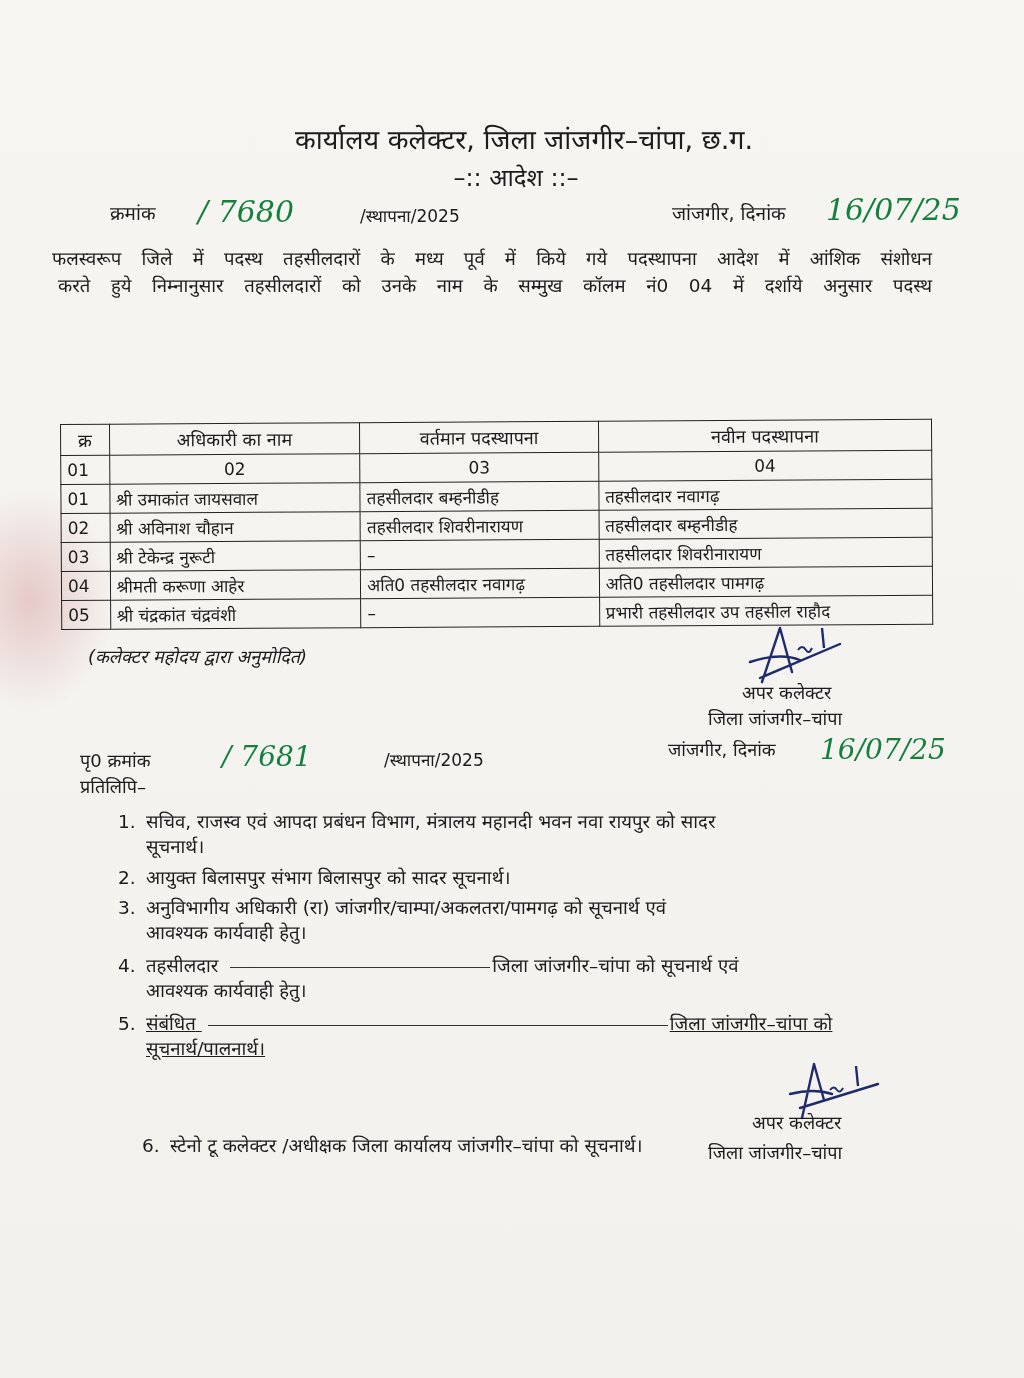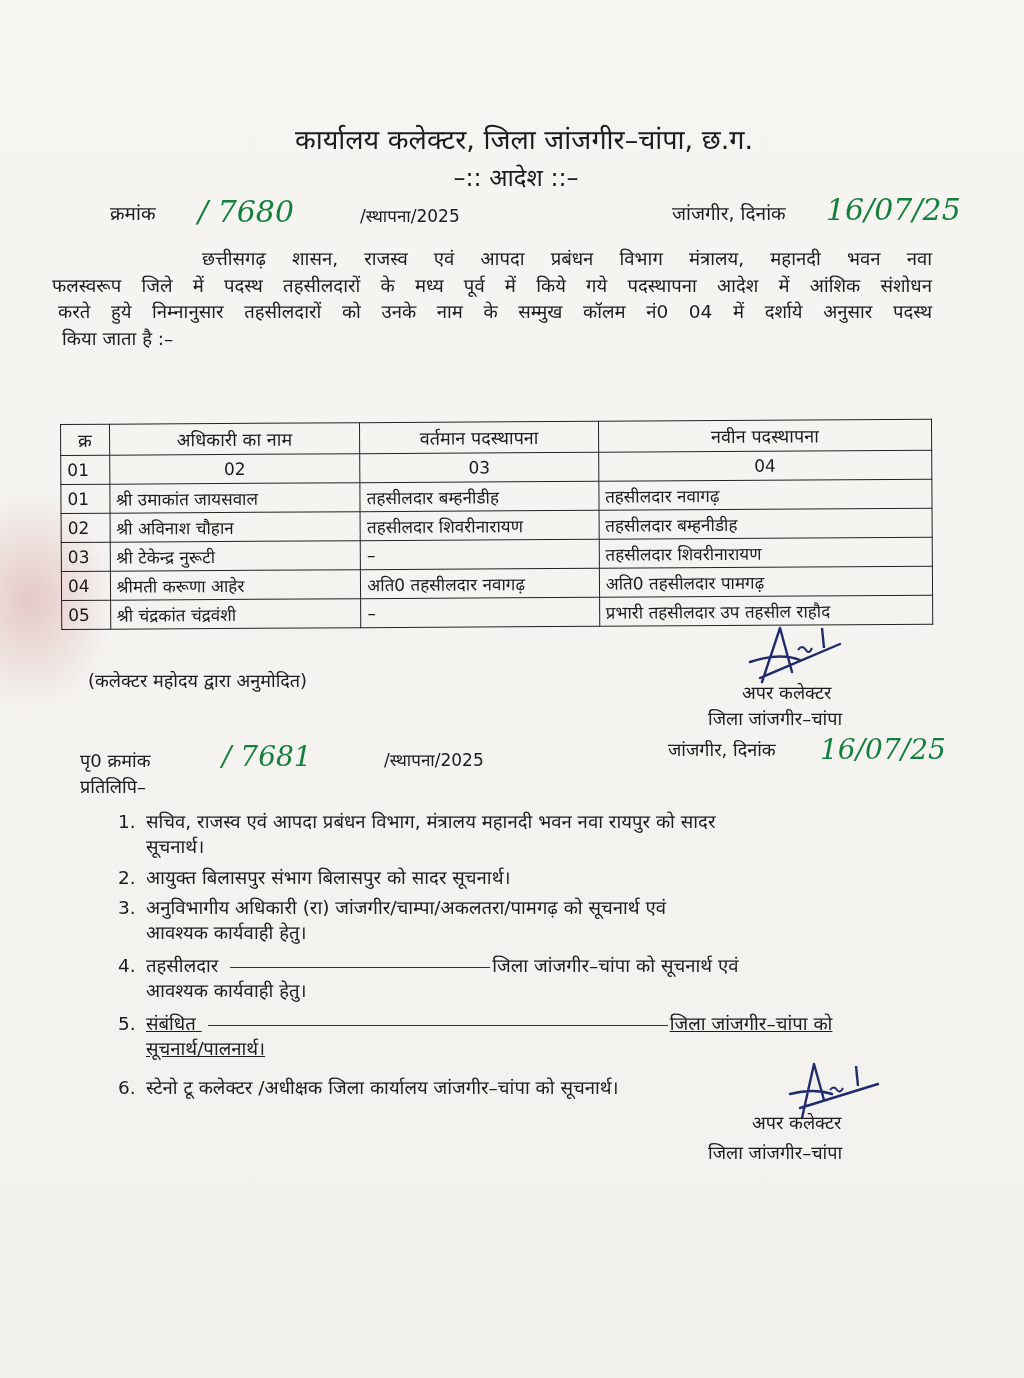--- a/index.html
+++ b/index.html
@@ -54,24 +54,22 @@
 <div class="abs title">कार्यालय कलेक्टर, जिला जांजगीर–चांपा, छ.ग.</div>
 <div class="abs subtitle">–:: आदेश ::–</div>
 
 <div class="abs f19" style="left:110px; top:200px;">क्रमांक</div>
 <div class="abs hand" style="left:198px; top:194px; font-size:30px;">/ 7680</div>
 <div class="abs f17" style="left:360px; top:204px;">/स्थापना/2025</div>
 <div class="abs f19" style="left:672px; top:200px;">जांजगीर, दिनांक</div>
 <div class="abs hand" style="left:826px; top:192px; font-size:30px;">16/07/25</div>
 
 <div class="abs para" style="top:246px;">
-  <span class="line first">छत्तीसगढ़ शासन, राजस्व एवं आपदा प्रबंधन विभाग मंत्रालय, महानदी भवन नवा</span>
   <span class="line">फलस्वरूप जिले में पदस्थ तहसीलदारों के मध्य पूर्व में किये गये पदस्थापना आदेश में आंशिक संशोधन</span>
   <span class="line" style="padding-left:6px;">करते हुये निम्नानुसार तहसीलदारों  को उनके नाम के सम्मुख कॉलम नं0 04 में दर्शाये अनुसार पदस्थ</span>
-  <span class="line last" style="padding-left:10px;">किया जाता है :–</span>
 </div>
 
 <table class="order">
   <thead>
     <tr>
       <th class="c-num center">क्र</th>
       <th class="c-name center">अधिकारी का नाम</th>
       <th class="c-cur center">वर्तमान पदस्थापना</th>
       <th class="c-new center">नवीन पदस्थापना</th>
     </tr>
@@ -109,21 +107,21 @@
     </tr>
     <tr>
       <td>05</td>
       <td>श्री चंद्रकांत चंद्रवंशी</td>
       <td>–</td>
       <td>प्रभारी तहसीलदार उप तहसील राहौद</td>
     </tr>
   </tbody>
 </table>
 
-<div class="abs f18" style="left:88px; top:668px;">(कलेक्टर महोदय द्वारा अनुमोदित)</div>
+<div class="abs f18" style="left:88px; top:644px;font-style:italic;">(कलेक्टर महोदय द्वारा अनुमोदित)</div>
 
 <svg class="sig-svg" style="left:740px; top:622px;" width="120" height="70" viewBox="0 0 120 70">
   <path d="M40 6 L22 60 M40 6 L52 50 M10 40 Q40 30 60 38 M20 56 L100 22" stroke="#1f2b6b" stroke-width="2.4" fill="none" stroke-linecap="round"></path>
   <path d="M58 28 q4 -6 8 0 q3 5 6 -2" stroke="#1f2b6b" stroke-width="2" fill="none"></path>
   <path d="M82 6 L84 26" stroke="#1f2b6b" stroke-width="2.4"></path>
 </svg>
 <div class="abs f18" style="left:742px; top:680px;">अपर कलेक्टर</div>
 <div class="abs f18" style="left:708px; top:706px;">जिला जांजगीर–चांपा</div>
 
 <div class="abs f18" style="left:80px; top:748px;">पृ0 क्रमांक</div>
@@ -147,21 +145,21 @@
 <div class="list" style="top:952px;">
   <span class="num">4.</span><span>तहसीलदार</span>
   <span class="dash" style="width:260px; margin:0 2px 0 6px;"></span><span>जिला जांजगीर–चांपा को सूचनार्थ एवं</span><br>
   <span class="num"></span><span>आवश्यक कार्यवाही हेतु।</span>
 </div>
 <div class="list" style="top:1010px;text-decoration:underline;">
   <span class="num">5.</span><span>संबंधित</span>
   <span class="dash" style="width:460px; margin:0 2px 0 6px;"></span><span>जिला जांजगीर–चांपा को</span><br>
   <span class="num"></span><span>सूचनार्थ/पालनार्थ।</span>
 </div>
-<div class="list" style="top:1074px;">
+<div class="list" style="top:1132px;margin-left:24px;">
   <span class="num">6.</span><span>स्टेनो टू कलेक्टर  /अधीक्षक जिला कार्यालय जांजगीर–चांपा को सूचनार्थ।</span>
 </div>
 
 <svg class="sig-svg" style="left:780px; top:1060px;" width="110" height="70" viewBox="0 0 110 70">
   <path d="M34 4 L22 58 M34 4 L44 40 M10 34 Q34 28 52 34 M20 48 L98 24" stroke="#1f2b6b" stroke-width="2.4" fill="none" stroke-linecap="round"></path>
   <path d="M50 30 q4 -5 7 0 q3 4 6 -2" stroke="#1f2b6b" stroke-width="2" fill="none"></path>
   <path d="M76 6 L78 26" stroke="#1f2b6b" stroke-width="2.4"></path>
 </svg>
 <div class="abs f18" style="left:752px; top:1110px;">अपर कलेक्टर</div>
 <div class="abs f18" style="left:708px; top:1140px;">जिला जांजगीर–चांपा</div>

